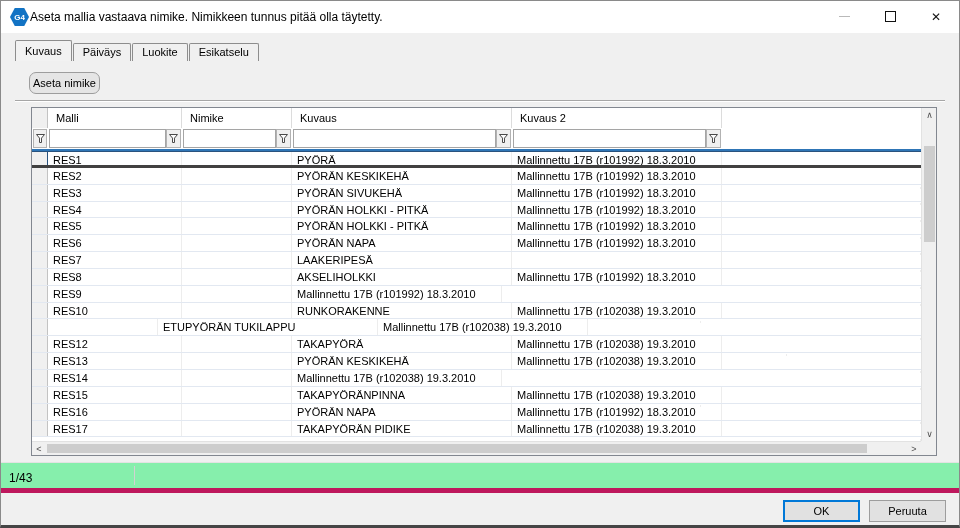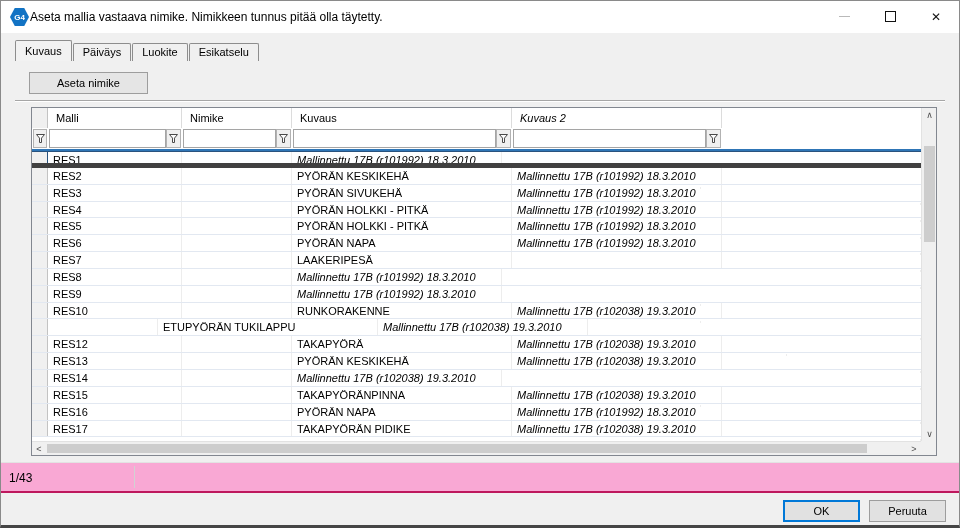--- a/index.html
+++ b/index.html
@@ -22,66 +22,66 @@
 
   
   .tabstrip{position:absolute;left:14px;top:39px;height:21px;display:flex;align-items:flex-end;}
   .tab{box-sizing:border-box;height:18px;padding:2px 9px 0;font-size:11px;color:#000;
     background:#f0f0f0;border:1px solid #8d8d8d;border-bottom:none;border-radius:2px 2px 0 0;margin-right:1px;}
   .tab.active{height:21px;padding-top:4px;background:#f2f2f2;z-index:2;}
 
   
   .btn{box-sizing:border-box;font-family:inherit;font-size:11px;color:#000;background:#e5e5e5;
     border:1px solid #9d9d9d;display:flex;align-items:center;justify-content:center;}
-  #aseta-btn{position:absolute;left:28px;top:71px;height:22px;padding:0 27px;}
+  #aseta-btn{position:absolute;left:28px;top:71px;height:22px;padding:0 3px;border-radius:7px;}
   .divider{position:absolute;left:14px;right:14px;top:99px;height:0;
     border-top:1px solid #a6a6a6;border-bottom:1px solid #ffffff;}
 
   
   .grid{position:absolute;left:30px;top:106px;width:906px;height:349px;box-sizing:border-box;
     border:1px solid #828790;background:#fff;}
   .grid-header{position:absolute;left:0;top:0;right:15px;height:32px;display:flex;background:#fff;}
   .hdr-cell{box-sizing:border-box;border-right:1px solid #dcdcdc;padding:4px 0 0 8px;
     font-size:11px;color:#000;white-space:nowrap;overflow:hidden;flex:none;}
   .grid-filter{position:absolute;left:0;top:20px;right:15px;height:23px;display:flex;
     box-sizing:border-box;border-bottom:2px solid #2e75b6;background:#fff;}
   .filter-cell{box-sizing:border-box;display:flex;align-items:stretch;flex:none;}
   .filter-input{flex:1;background:#fff;border:1px solid #a5a5a5;margin:1px 0 1px 1px;}
   .funnel-btn{box-sizing:border-box;width:15px;margin:1px 1px 1px 0;padding:0;background:#f0f0f0;
     border:1px solid #b2b2b2;display:flex;align-items:center;justify-content:center;}
   .filter-cell.indicator .funnel-btn{flex:1;margin:1px;}
   .funnel{display:flex;align-items:center;}
   .grid-body{position:absolute;left:0;top:43px;right:15px;bottom:14px;overflow:hidden;background:#fff;}
   .grid-row{box-sizing:border-box;display:flex;height:16.85px;border-bottom:1px solid #e2e8f1;}
-  .grid-row.selected{background:#fdfeff;border-top:1px solid #28527e;border-bottom:5px solid #404040;}
+  .grid-row.selected{background:#fdfeff;border-top:1px solid #28527e;border-bottom:3px solid #404040;}
   .cell{box-sizing:border-box;flex:none;border-right:1px solid #ededed;padding:2px 0 0 5px;
     font-size:11px;color:#000;white-space:nowrap;overflow:hidden;}
   .cell.indicator,.hdr-cell.indicator{background:#f0f0f0;border-right:1px solid #c3c3c3;}
   .grid-row.selected .cell:first-child{border-right-color:#28527e;}
 
   .indicator{width:16px;}
-  .col0{width:134px;} .col1{width:110px;} .col2{width:220px;} .col3{width:210px;font-style:italic;} .col4{width:199px;margin-top:35px;}
+  .col0{width:134px;} .col1{width:110px;} .col2{width:220px;} .col3{width:210px;} .col4{width:199px;margin-top:35px;}
 
   
   .vscroll{position:absolute;top:0;right:0;bottom:14px;width:15px;background:#f0f0f0;
     border-left:1px solid #e2e2e2;box-sizing:border-box;}
   .hscroll{position:absolute;left:0;right:15px;bottom:0;height:14px;background:#f0f0f0;
     border-top:1px solid #e2e2e2;box-sizing:border-box;}
   .scroll-corner{position:absolute;right:0;bottom:0;width:15px;height:14px;background:#f0f0f0;}
   .sb-arrow{position:absolute;color:#4f4f4f;font-size:9px;display:flex;align-items:center;justify-content:center;}
   .vscroll .sb-arrow{width:15px;height:14px;left:0;}
   .hscroll .sb-arrow{width:14px;height:13px;top:0;}
   .v-up{top:0;} .v-down{bottom:0;}
   .h-left{left:0;} .h-right{right:0;}
   .v-thumb{position:absolute;left:2px;width:11px;top:38px;height:96px;background:#cdcdcd;}
   .h-thumb{position:absolute;top:2px;height:9px;left:15px;width:820px;background:#cdcdcd;}
 
   
-  .statusbar{position:absolute;left:0;right:0;top:461px;height:31px;background:#f9a8d4;
-    border-top:1px solid #e3e3e3;border-bottom:2px solid #be185d;box-sizing:border-box;}
+  .statusbar{position:absolute;left:0;right:0;top:461px;height:31px;background:#86efac;
+    border-top:1px solid #e3e3e3;border-bottom:5px solid #be185d;box-sizing:border-box;}
   .status-counter{position:absolute;left:8px;top:8px;font-size:12px;color:#000;}
   .status-sep{position:absolute;left:133px;top:3px;bottom:3px;width:1px;background:#d2d2d2;}
 
   
   #ok-btn{position:absolute;left:782px;top:499px;width:77px;height:22px;background:#e1e1e1;
     border:2px solid #0078d7;font-size:11px;}
   #cancel-btn{position:absolute;left:868px;top:499px;width:77px;height:22px;background:#e1e1e1;
     border:1px solid #9d9d9d;font-size:11px;}
 </style>
 </head>
@@ -185,20 +185,21 @@
               </svg>
             </span>
           </button>
         </div>
       </div>
     <div class="grid-body" id="grid-body">
         <div class="grid-row selected">
           <div class="cell indicator"></div>
           <div class="cell col0">RES1</div>
           <div class="cell col1"></div>
+          <div class="cell col2">PYÖRÄ</div>
           <div class="cell col3">Mallinnettu 17B (r101992) 18.3.2010</div>
           <div class="cell col4"></div>
         </div>
         <div class="grid-row">
           <div class="cell indicator"></div>
           <div class="cell col0">RES2</div>
           <div class="cell col1"></div>
           <div class="cell col2">PYÖRÄN KESKIKEHÄ</div>
           <div class="cell col3">Mallinnettu 17B (r101992) 18.3.2010</div>
           <div class="cell col4"></div>
@@ -240,20 +241,21 @@
           <div class="cell col0">RES7</div>
           <div class="cell col1"></div>
           <div class="cell col2">LAAKERIPESÄ</div>
           <div class="cell col3"></div>
           <div class="cell col4"></div>
         </div>
         <div class="grid-row">
           <div class="cell indicator"></div>
           <div class="cell col0">RES8</div>
           <div class="cell col1"></div>
+          <div class="cell col2">AKSELIHOLKKI</div>
           <div class="cell col3">Mallinnettu 17B (r101992) 18.3.2010</div>
           <div class="cell col4"></div>
         </div>
         <div class="grid-row">
           <div class="cell indicator"></div>
           <div class="cell col0">RES9</div>
           <div class="cell col1"></div>
           <div class="cell col3">Mallinnettu 17B (r101992) 18.3.2010</div>
           <div class="cell col4"></div>
         </div>

